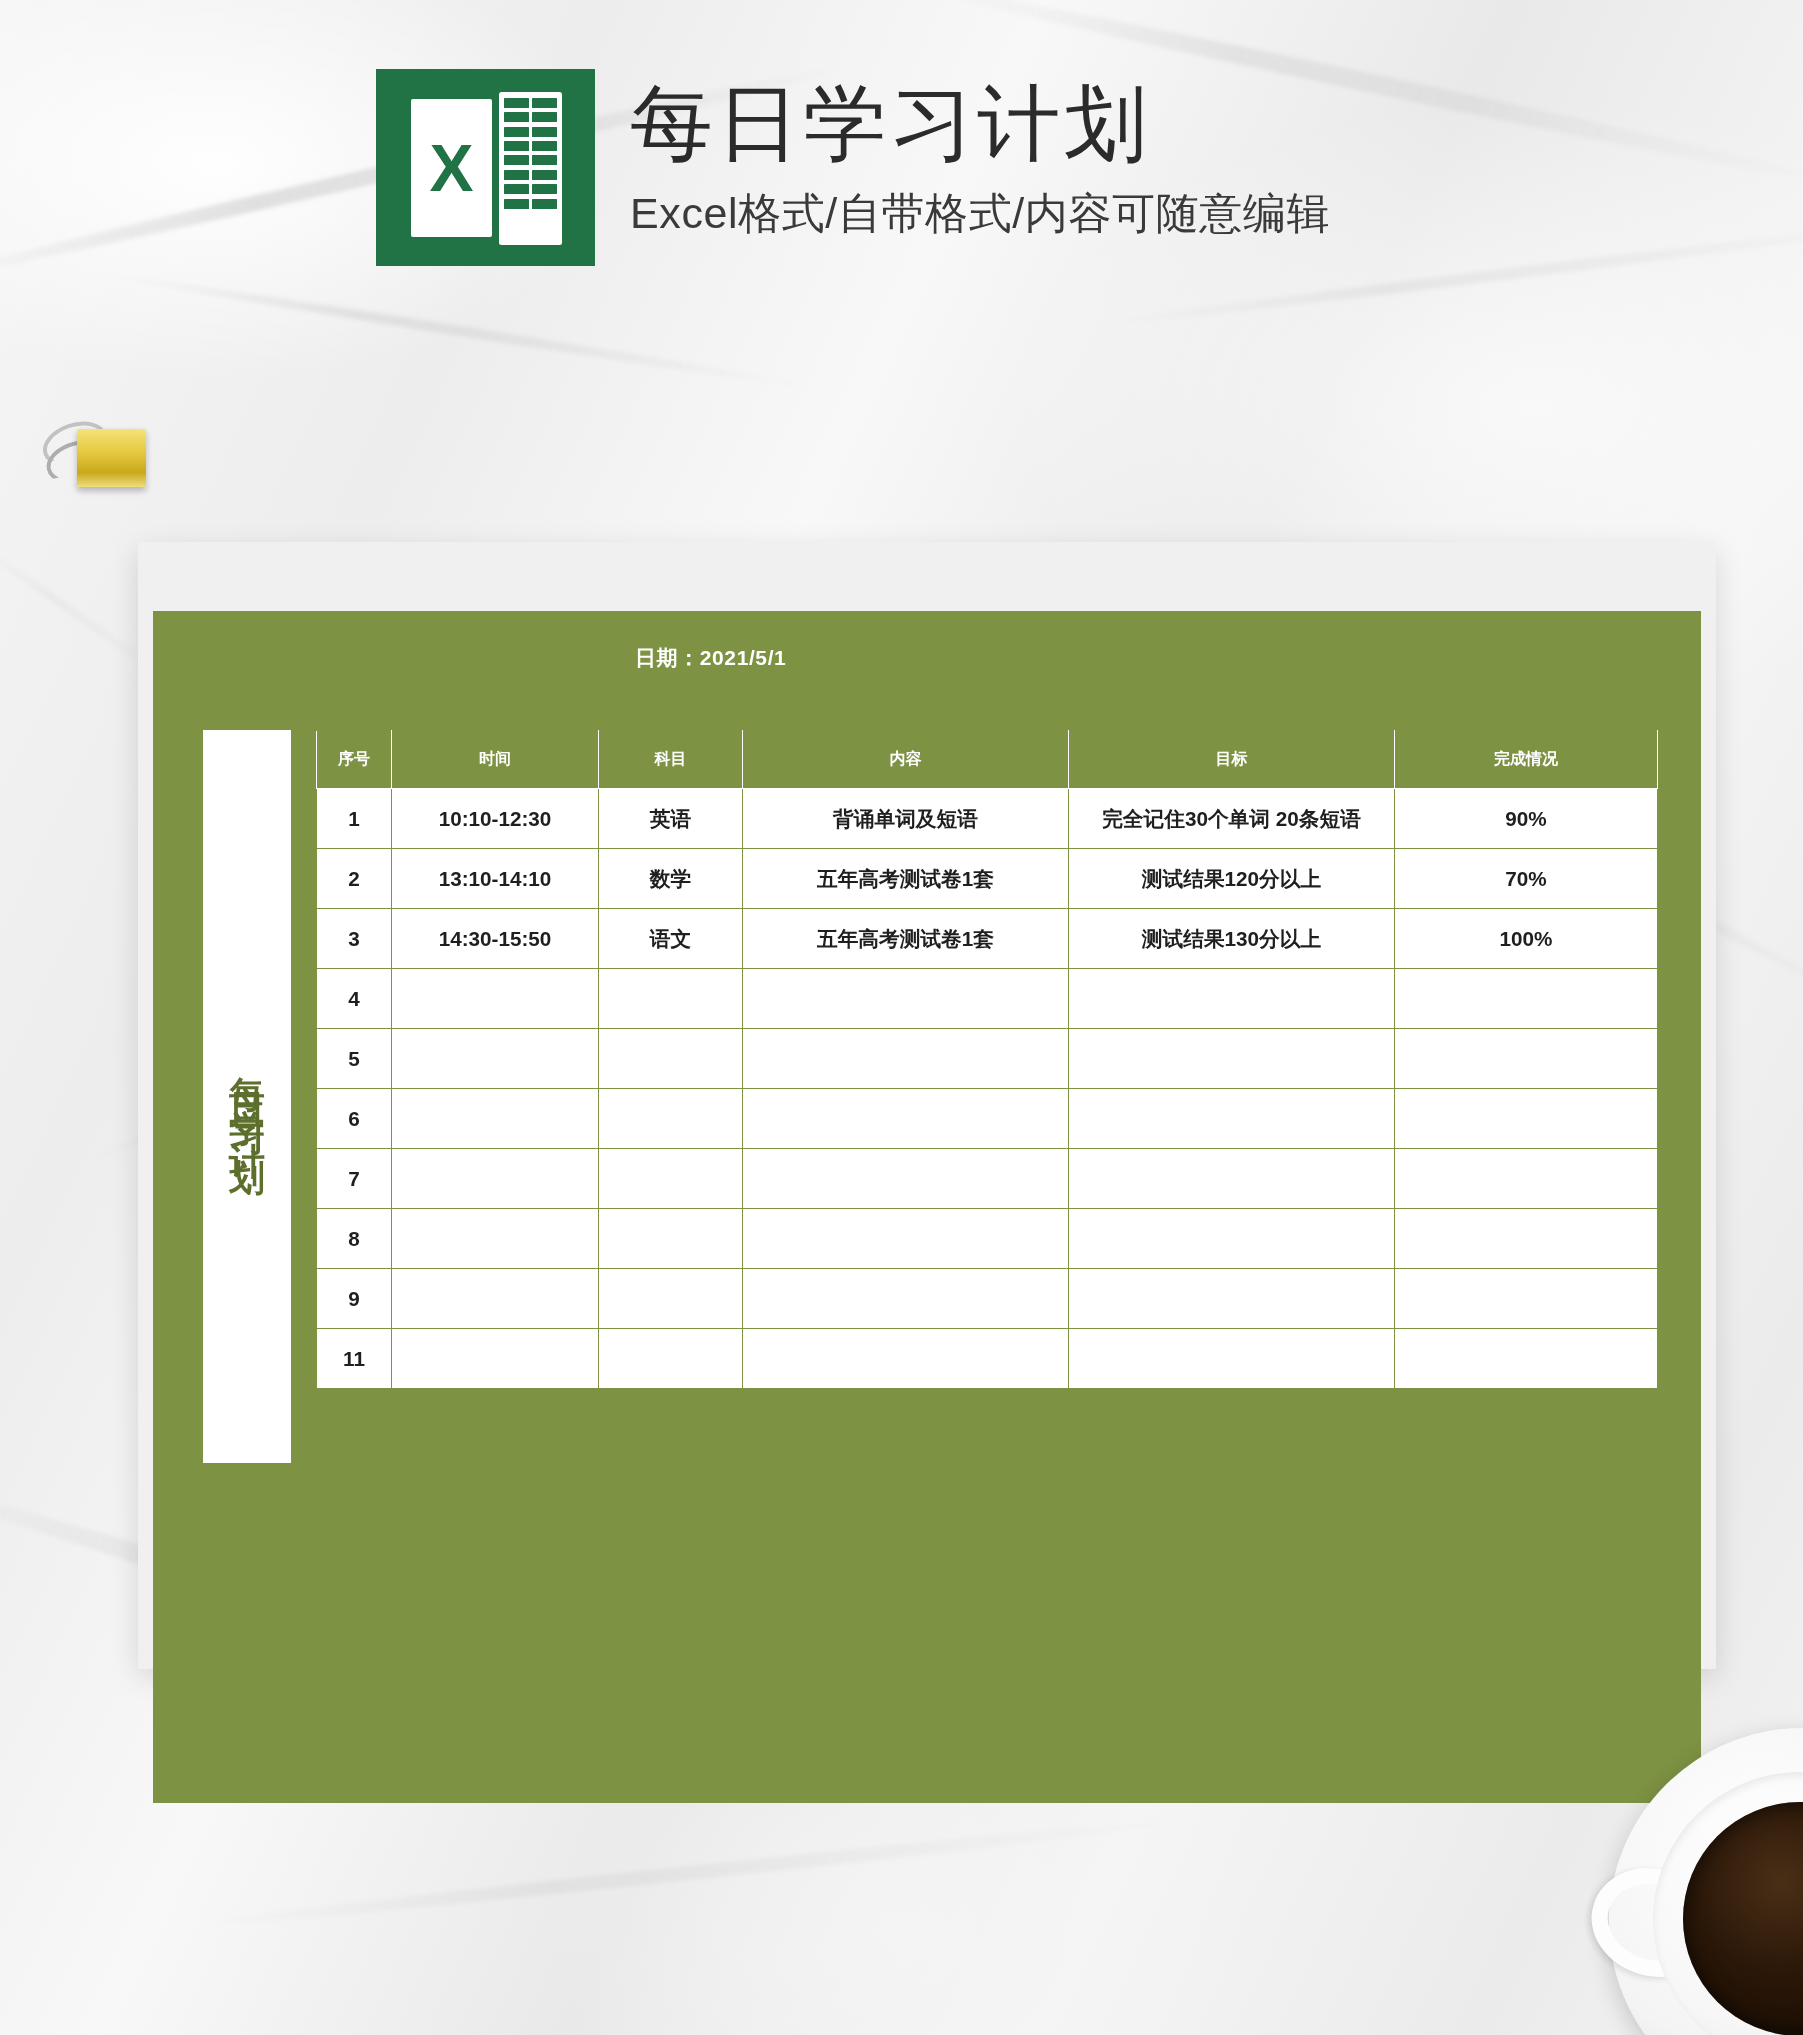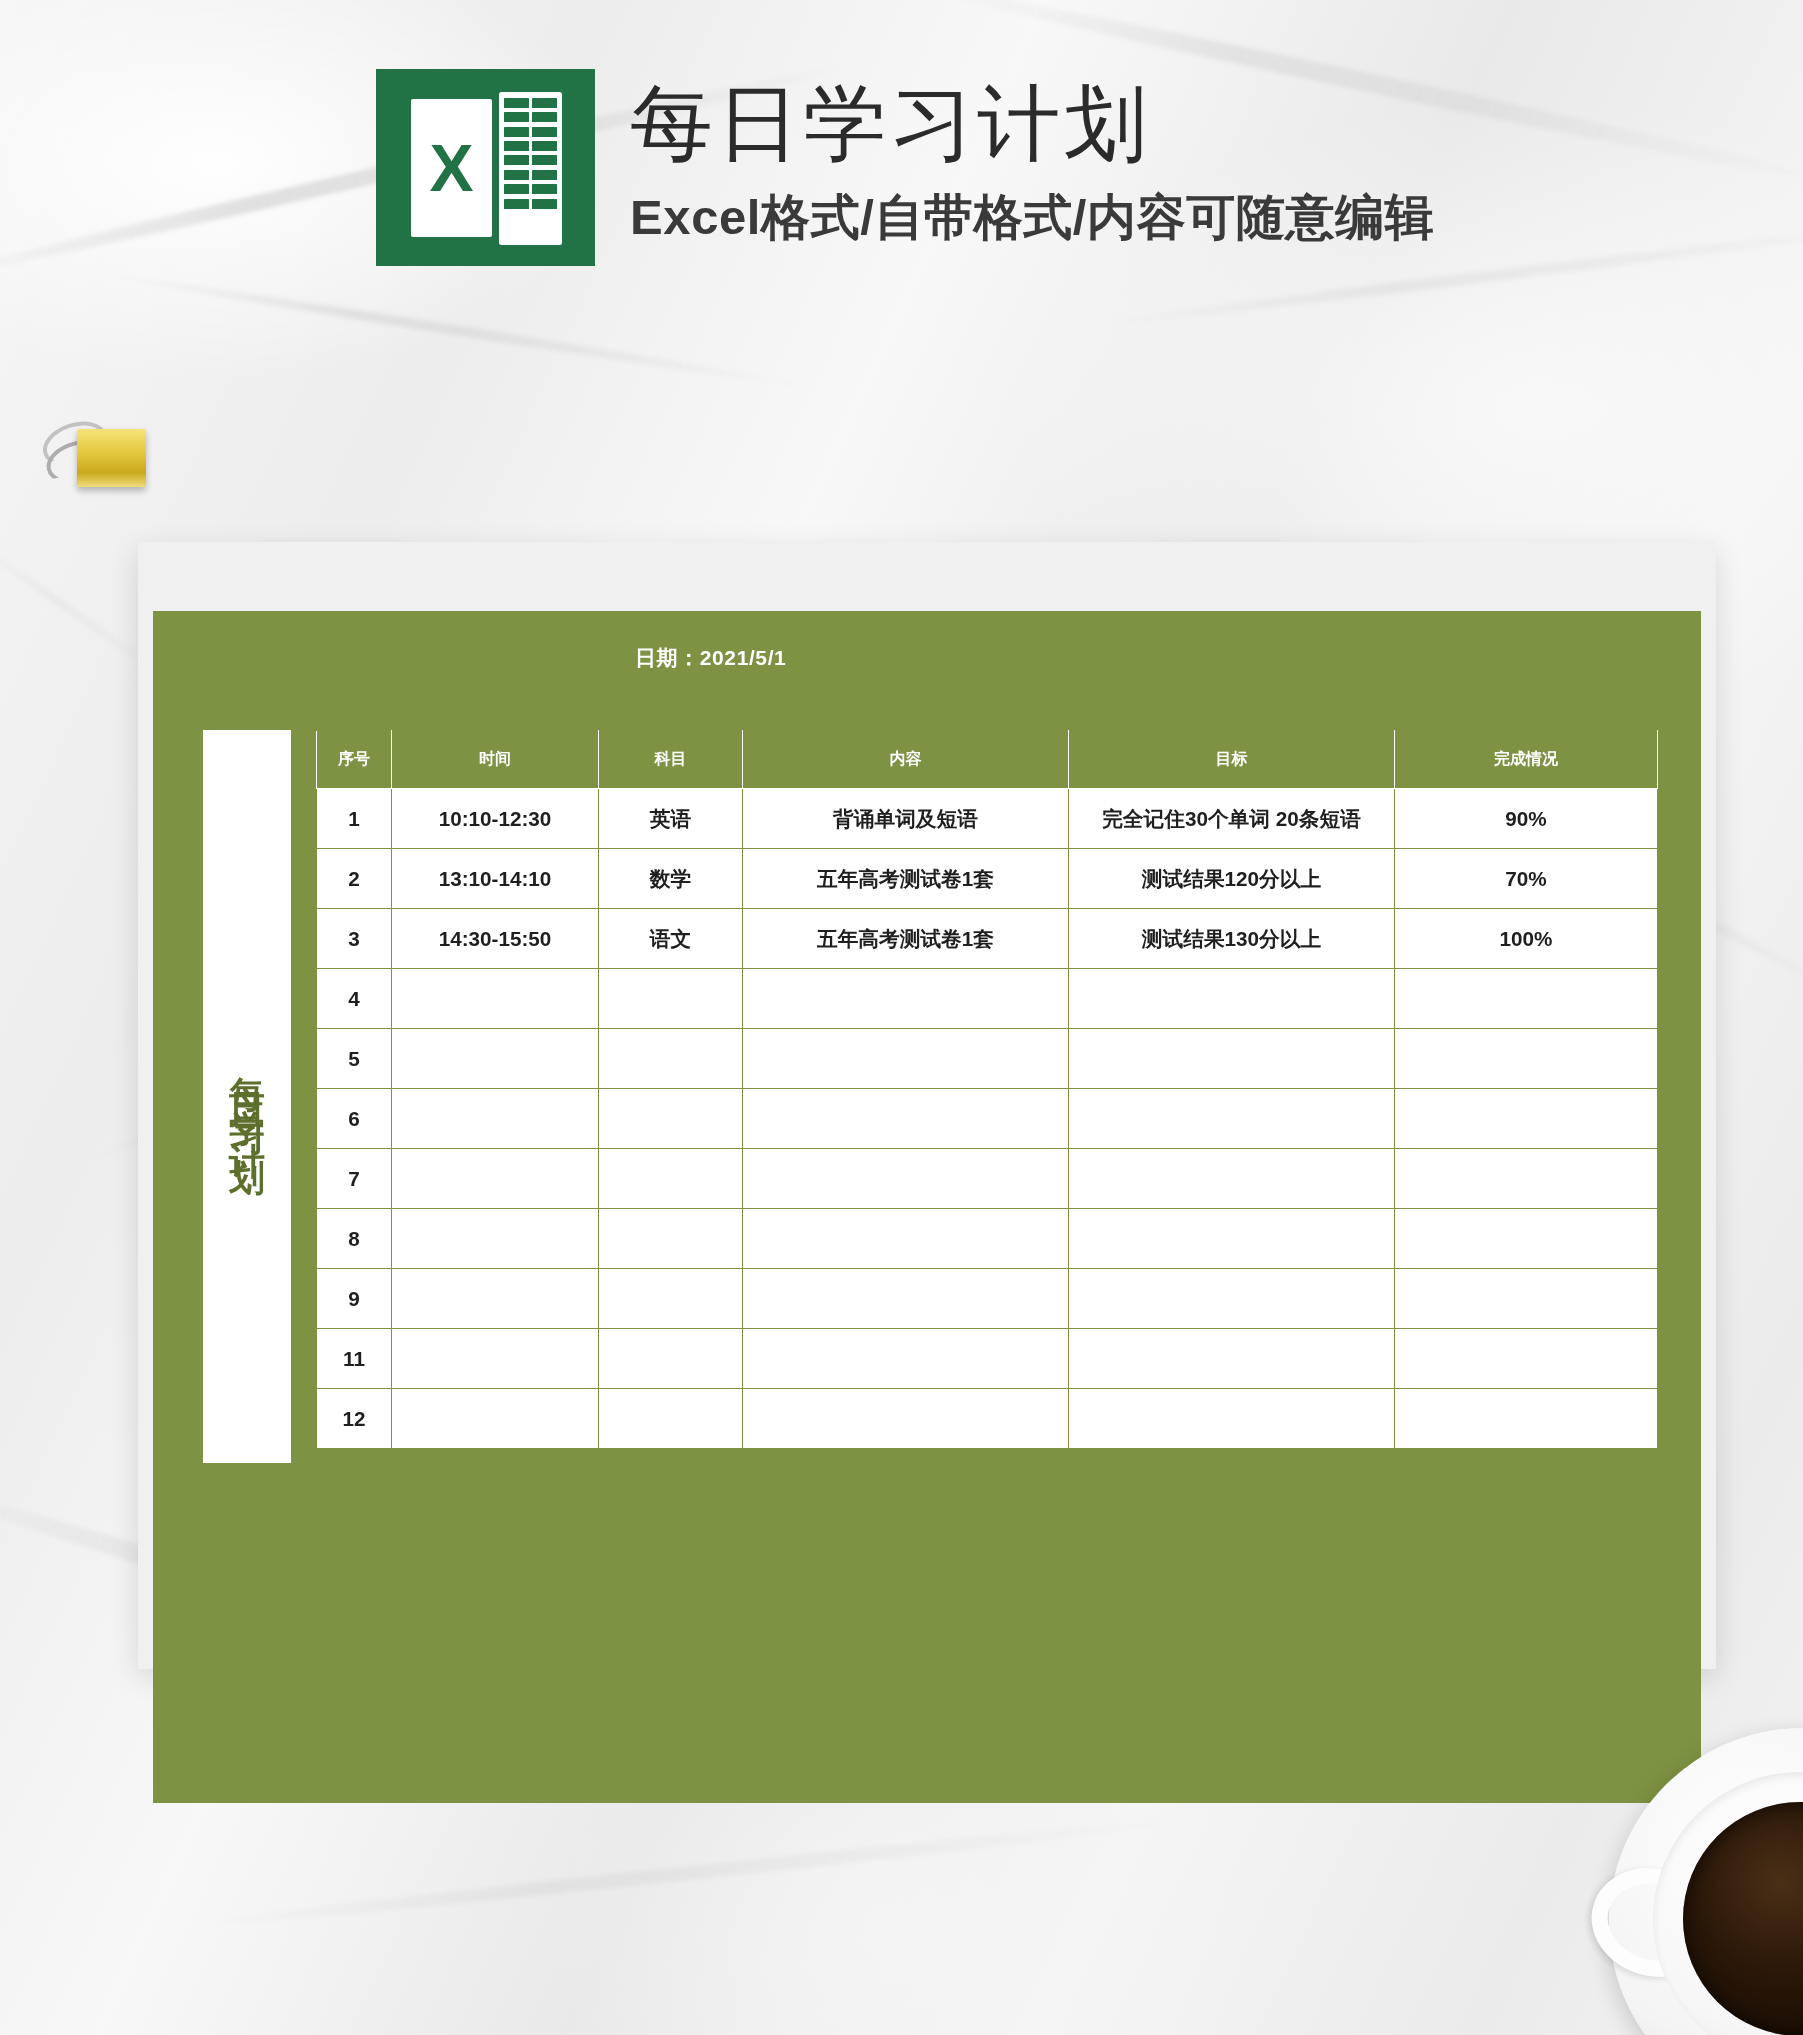--- a/index.html
+++ b/index.html
@@ -109,23 +109,23 @@
   .main-title {
     font-size: 83px;
     line-height: 1.08;
     color: #2b2b2b;
     font-weight: 500;
     letter-spacing: 3.8px;
     white-space: nowrap;
   }
   .sub-title {
     margin-top: 16.3px;
-    font-size: 49px;
+    font-size: 43px;
     color: #3a3a3a;
-    font-weight: 700;
+    font-weight: 400;
     letter-spacing: 0.6px;
     white-space: nowrap;
   }
 
   
   .clip {
     position: absolute;
     left: 38px;
     top: 413px;
     width: 125px;
@@ -444,28 +444,20 @@
             <td></td>
           </tr>
           <tr>
             <td>11</td>
             <td></td>
             <td></td>
             <td></td>
             <td></td>
             <td></td>
           </tr>
-          <tr>
-            <td>12</td>
-            <td></td>
-            <td></td>
-            <td></td>
-            <td></td>
-            <td></td>
-          </tr>
         </tbody>
     </table>
   </div>
 </div>
 
 <div class="saucer"></div>
 <div class="handle"></div>
 <div class="cup"></div>
 <div class="coffee"></div>
 

